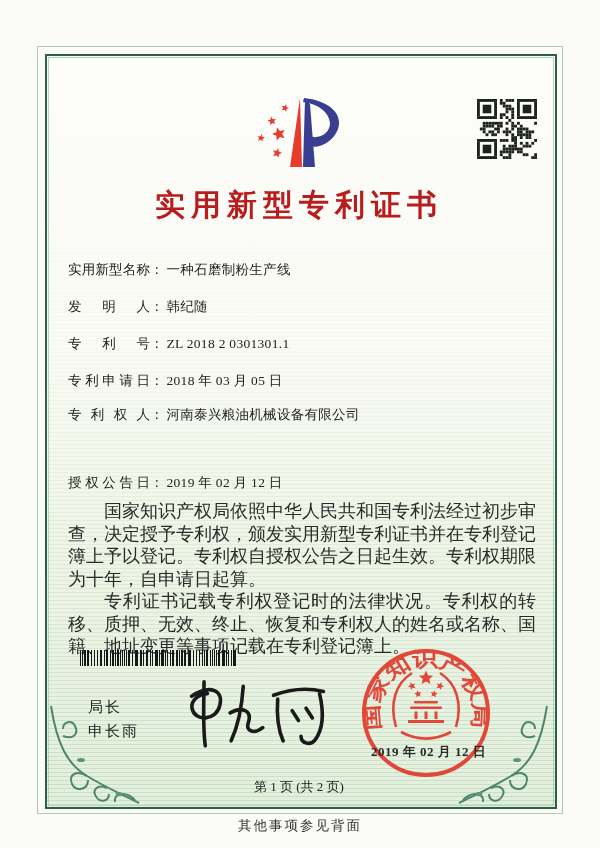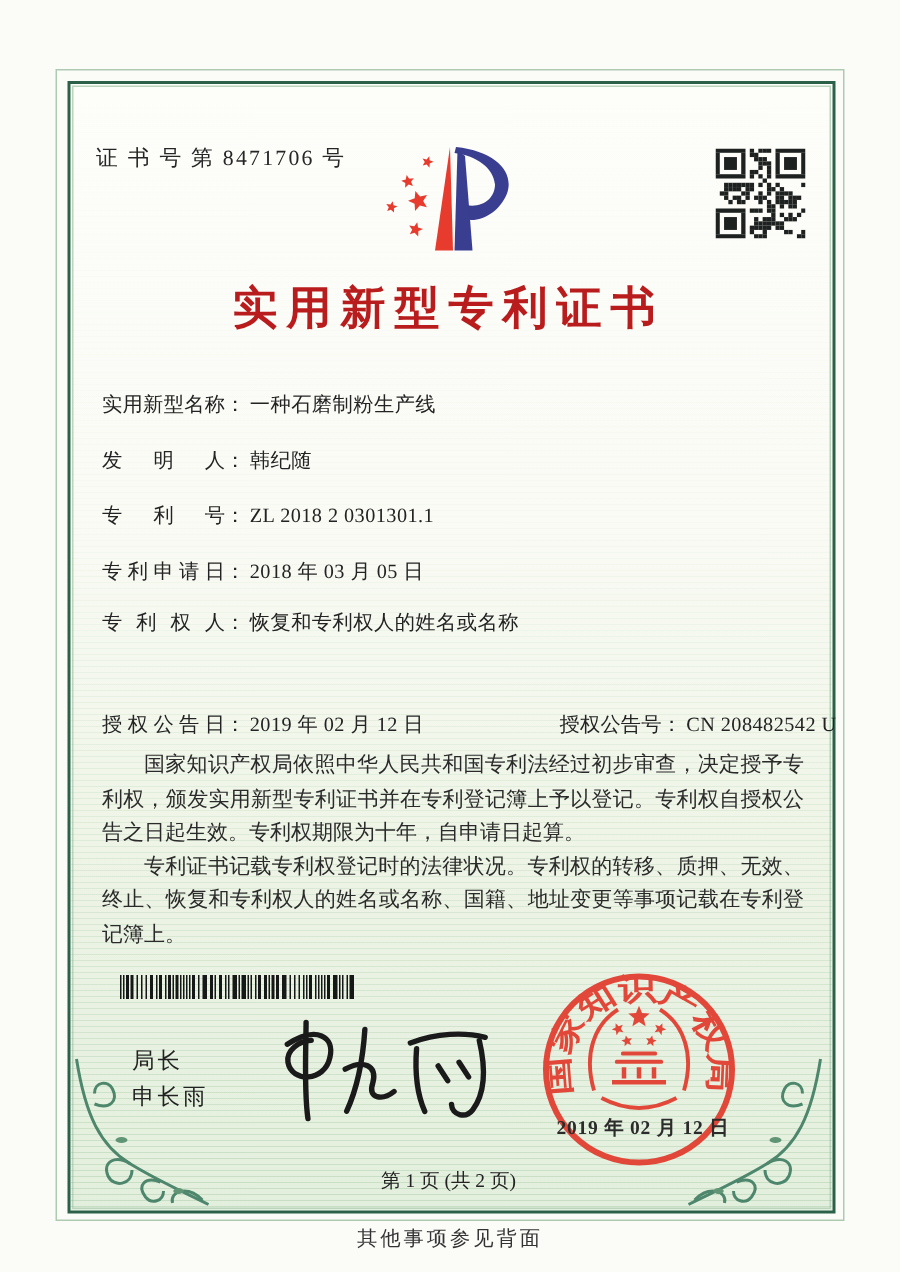--- a/index.html
+++ b/index.html
@@ -25,21 +25,21 @@
   .title{left:45px;top:185px;width:508px;text-align:center;font-size:30px;font-weight:bold;
          letter-spacing:6px;color:#b91c1c;}
   .row{left:68px;font-size:13.5px;color:#232323;white-space:nowrap;}
   .row .lbl{display:inline-block;width:82px;text-align:justify;text-align-last:justify;
             text-justify:inter-character;vertical-align:top;}
   .row .sep{display:inline-block;margin-right:3px;}
   .row .val{letter-spacing:.3px;}
   .addr-val{display:inline-block;white-space:normal;width:372px;vertical-align:top;line-height:20px;}
   .grant2{position:absolute;left:305px;top:0;}
   .grant2 .lbl{width:68px;}
-  .body-text{left:68px;top:500px;width:468px;font-size:14px;line-height:22.5px;
+  .body-text{left:68px;top:500px;width:468px;font-size:18px;line-height:22.5px;
              color:#2a2a2a;text-align:justify;font-family:Liberation Serif, serif;}
   .body-text p{margin:0;text-indent:2em;}
   .director{left:88px;font-size:15px;color:#222;letter-spacing:2px;}
   .seal-date{left:371px;top:743px;font-size:13px;font-weight:bold;letter-spacing:.5px;
              color:#2b2b2b;z-index:6;}
   .page-info{left:45px;top:778px;width:508px;text-align:center;font-size:13px;color:#222;}
   .back-note{left:0;top:817px;width:600px;text-align:center;font-size:13.5px;color:#333;
              letter-spacing:2px;}
   svg{display:block;}
   .seal-svg{opacity:.92;z-index:5;}
@@ -52,21 +52,20 @@
 
 <div class="paper">
 
   <div class="outer-line"></div>
 
   <div class="frame">
     <div class="frame-inner"></div>
     <div class="guilloche"></div>
   </div>
 
-  <div class="abs cert-no">证 书 号 第 8471706 号</div>
 
   <svg class="abs" style="left:246px;top:88px;" width="112" height="90" viewBox="0 0 112 90">
     <path d="M58,10 C85,13 97,27 92,41 C87,54 73,61 64,58 L62,48 C74,52 84,45 84,35 C83,24 72,16 57,14 Z" fill="#3a3e91"></path>
     <path d="M59,12 L57,79 L69,79 L64,16 Z" fill="#3a3e91"></path>
     <path d="M54,10 L44,79 L56,79 Z" fill="#e63b2d"></path>
     <g id="logo-stars" fill="#e63b2d">
         <polygon points="40.2,16.2 40.4,18.9 43.0,19.9 40.5,21.0 40.3,23.8 38.5,21.7 35.8,22.4 37.2,20.0 35.7,17.7 38.4,18.3"></polygon>
         <polygon points="25.1,28.6 26.8,31.2 29.9,30.8 28.0,33.2 29.3,36.0 26.4,35.0 24.1,37.1 24.2,34.0 21.5,32.5 24.5,31.6"></polygon>
         <polygon points="15.8,46.1 16.3,48.8 19.0,49.5 16.6,50.9 16.7,53.6 14.6,51.8 12.1,52.7 13.2,50.2 11.5,48.0 14.3,48.4"></polygon>
         <polygon points="30.9,39.3 34.0,43.0 38.7,42.0 36.1,46.0 38.6,50.2 33.9,49.0 30.7,52.6 30.4,47.8 26.0,45.9 30.5,44.1"></polygon>
@@ -219,27 +218,24 @@
   <div class="abs row" style="top:298px;">
     <span class="lbl">发明人</span><span class="sep">：</span><span class="val">韩纪随</span>
   </div>
   <div class="abs row" style="top:335px;">
     <span class="lbl">专利号</span><span class="sep">：</span><span class="val">ZL 2018 2 0301301.1</span>
   </div>
   <div class="abs row" style="top:372px;">
     <span class="lbl">专利申请日</span><span class="sep">：</span><span class="val">2018 年 03 月 05 日</span>
   </div>
   <div class="abs row" style="top:406px;">
-    <span class="lbl">专利权人</span><span class="sep">：</span><span class="val">恢复和专利权人的姓名或名称</span>
+    <span class="lbl">专利权人</span><span class="sep">：</span><span class="val">河南泰兴粮油机械设备有限公司</span>
   </div>
   <div class="abs row" style="top:474px;width:468px;">
     <span class="lbl">授权公告日</span><span class="sep">：</span><span class="val">2019 年 02 月 12 日</span>
-    <span class="grant2">
-      <span class="lbl">授权公告号</span><span class="sep">：</span><span class="val">CN 208482542 U</span>
-    </span>
   </div>
 
   <div class="abs body-text">
     <p>国家知识产权局依照中华人民共和国专利法经过初步审查，决定授予专利权，颁发实用新型专利证书并在专利登记簿上予以登记。专利权自授权公告之日起生效。专利权期限为十年，自申请日起算。</p>
     <p>专利证书记载专利权登记时的法律状况。专利权的转移、质押、无效、终止、恢复和专利权人的姓名或名称、国籍、地址变更等事项记载在专利登记簿上。</p>
   </div>
 
   <svg class="abs" style="left:80px;top:650px;" width="157" height="16" viewBox="0 0 157 16" id="barcode">
       <rect x="0" y="0" width="1" height="16" fill="#151816"></rect>
       <rect x="2" y="0" width="1" height="16" fill="#151816"></rect>

